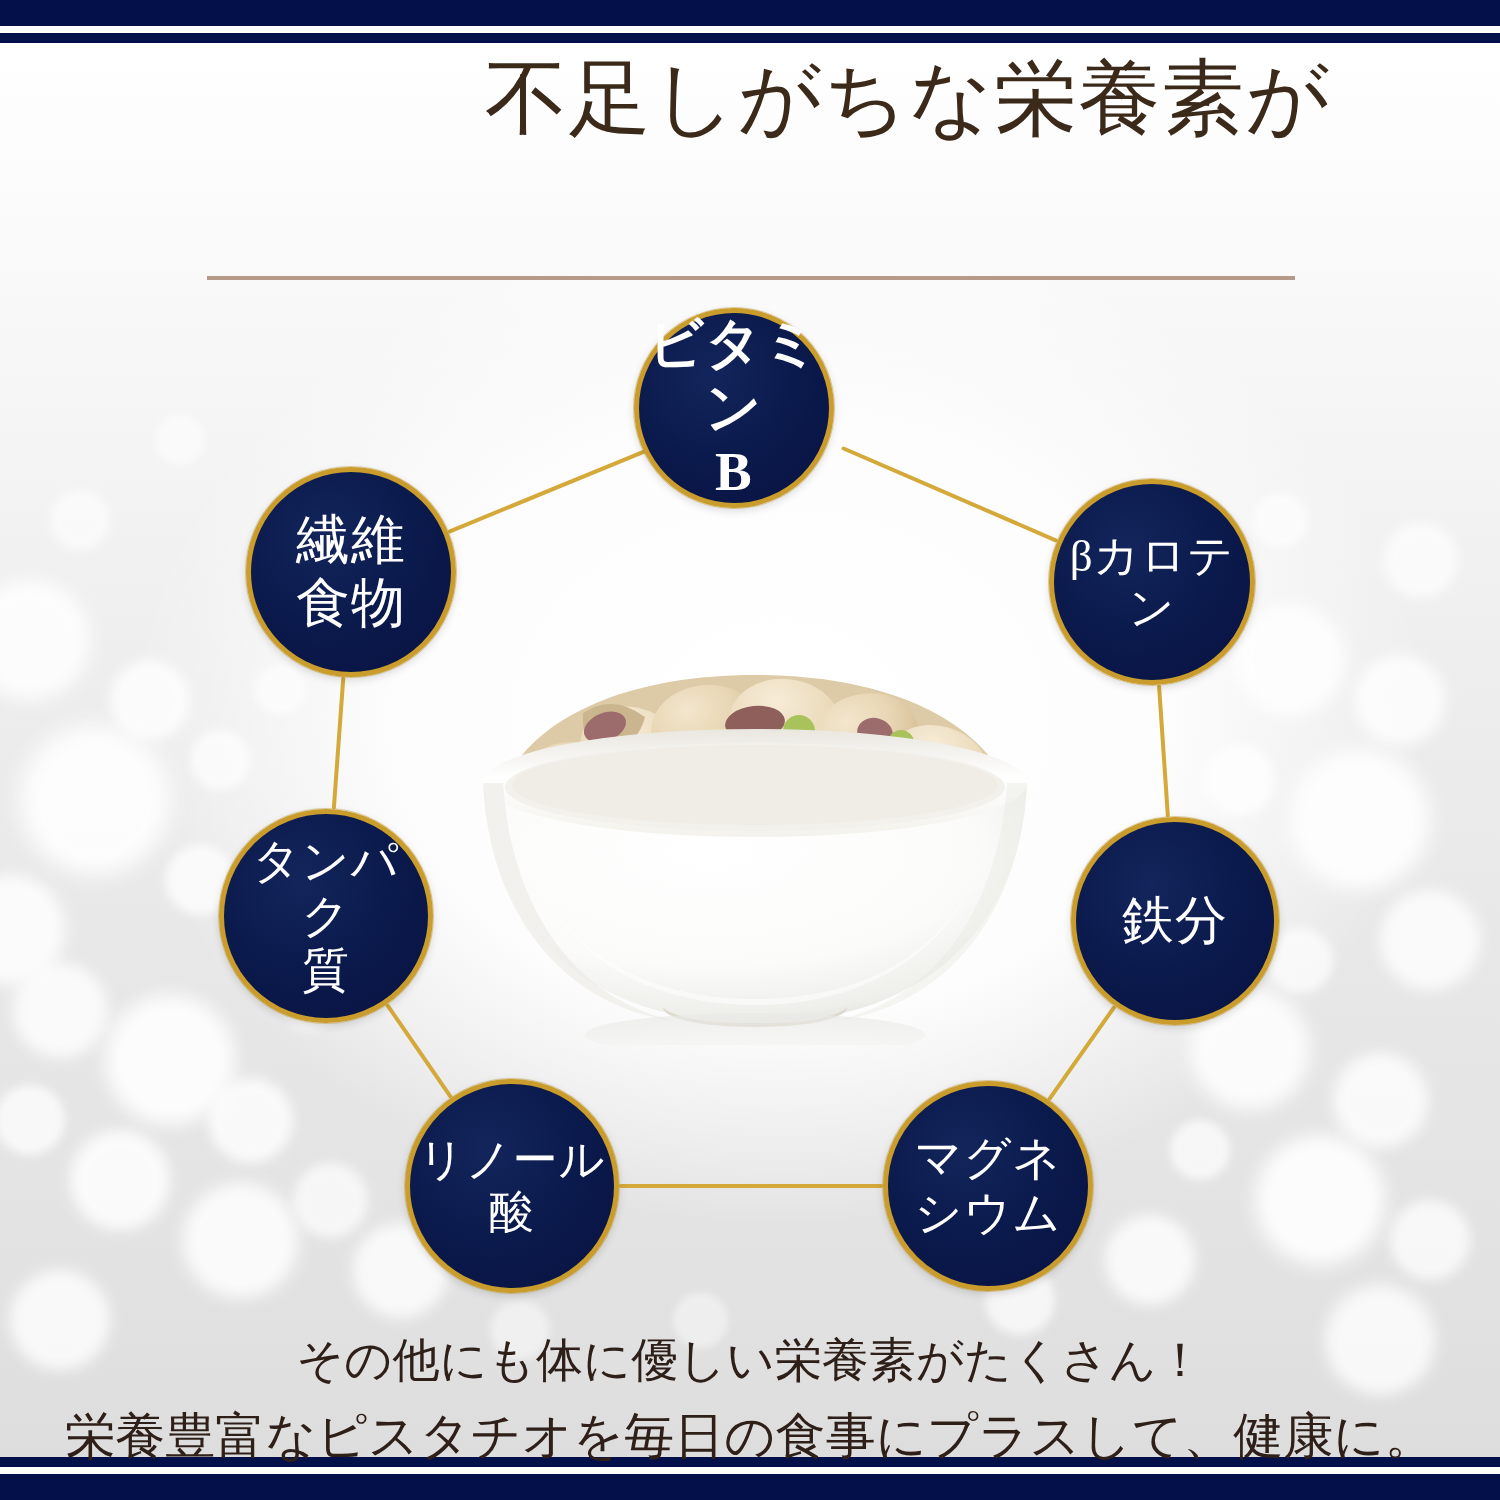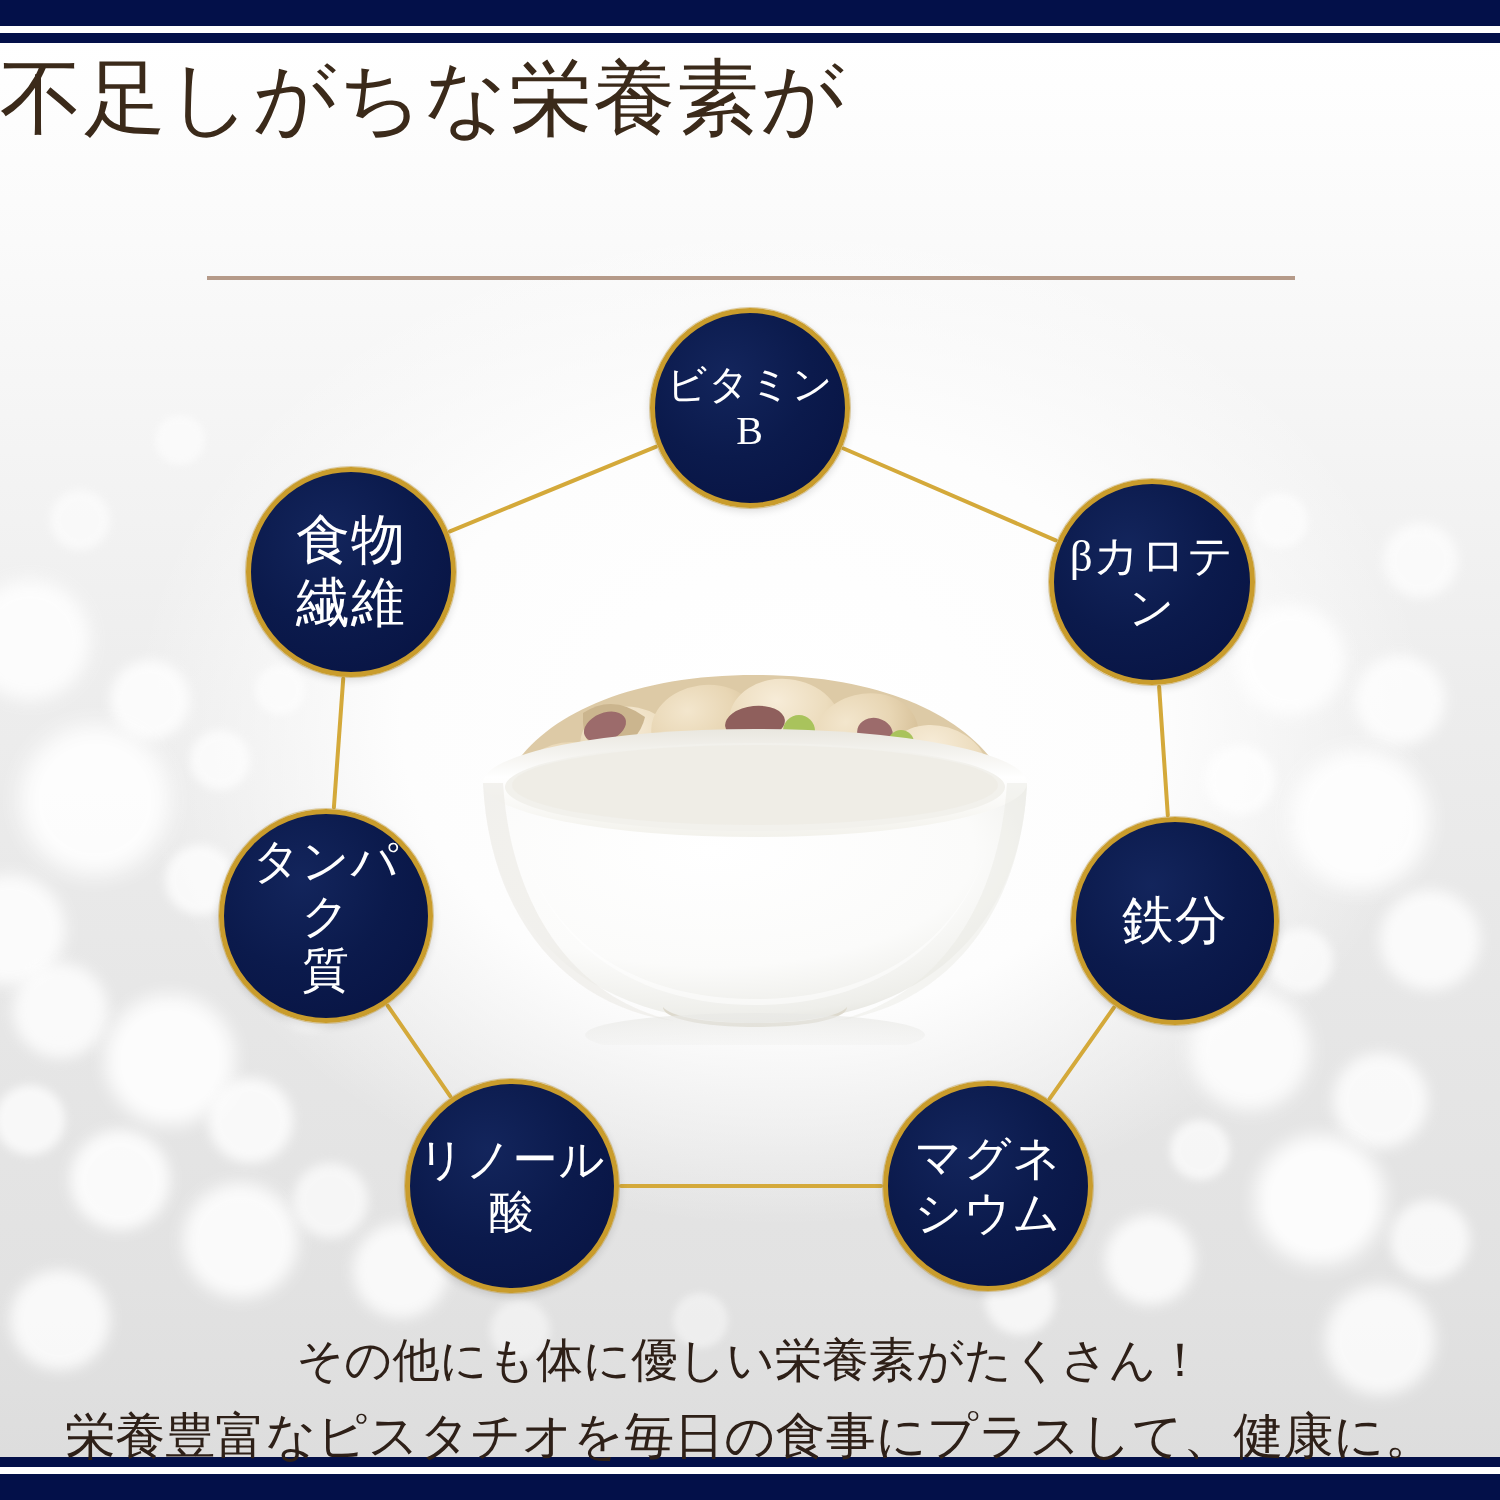--- a/index.html
+++ b/index.html
@@ -24,21 +24,21 @@
 
   
   .rule{ position:absolute; left:0; width:1500px; background:#031049; }
   .rule-top-thick{ top:0; height:26px; }
   .rule-top-thin{ top:33px; height:10px; }
   .rule-bot-thin{ top:1457px; height:10px; }
   .rule-bot-thick{ top:1474px; height:26px; }
 
   
   .headline{
-    position:absolute; left:0; top:58px; width:1331px; text-align:left;
+    position:absolute; left:0; top:58px; width:1331px; text-align:right;
     line-height:1.0; letter-spacing:.01em;
   }
   .hl-line1{
     display:block; font-size:82px; color:#3b2a1a; font-weight:400;
     letter-spacing:.02em;
   }
   .hl-line2{
     display:block; font-size:94px; margin-top:12px; color:#3b2a1a; font-weight:400;
     letter-spacing:.01em; white-space:nowrap;
   }
@@ -136,21 +136,21 @@
   <svg class="graph" id="graph-layer" viewBox="0 0 1500 1500">
       <line x1="449.9662210388471" y1="531.3221547609751" x2="655.6583687293233" y2="446.7770113493508" stroke="#d4a93a" stroke-width="4" stroke-linecap="round"></line>
       <line x1="843.6076559143461" y1="448.5167465897916" x2="1055.639177735232" y2="540.2915843928616" stroke="#d4a93a" stroke-width="4" stroke-linecap="round"></line>
       <line x1="1159.1075539756428" y1="686.7591651192549" x2="1167.8247550341132" y2="815.2431285462759" stroke="#d4a93a" stroke-width="4" stroke-linecap="round"></line>
       <line x1="1113.8844130476166" y1="1007.6076499592598" x2="1049.6921490934435" y2="1098.5752967392377" stroke="#d4a93a" stroke-width="4" stroke-linecap="round"></line>
       <line x1="881" y1="1186" x2="621" y2="1186" stroke="#d4a93a" stroke-width="4" stroke-linecap="round"></line>
       <line x1="450.16372924858695" y1="1096.2376714898842" x2="387.83627075141305" y2="1005.7623285101157" stroke="#d4a93a" stroke-width="4" stroke-linecap="round"></line>
       <line x1="333.9006751152994" y1="807.2867104134804" x2="343.24429140057765" y2="678.7185503280514" stroke="#d4a93a" stroke-width="4" stroke-linecap="round"></line>
     </svg>
   <div id="nodes-layer">
-      <div class="node" style="left: 650px; top: 308px; width: 200px; height: 200px; font-size: 40px;">
+      <div class="node" style="left: 634px; top: 308px; width: 200px; height: 200px; font-size: 55px; font-weight: bold;">
         <span>
           <div>ビタミン</div>
           <div>B</div>
         </span>
       </div>
       <div class="node" style="left: 1049px; top: 479px; width: 206px; height: 206px; font-size: 45px;">
         <span>
           <div>βカロテン</div>
         </span>
       </div>
@@ -171,22 +171,22 @@
         </span>
       </div>
       <div class="node" style="left: 219px; top: 809px; width: 214px; height: 214px; font-size: 47px;">
         <span>
           <div>タンパク</div>
           <div>質</div>
         </span>
       </div>
       <div class="node" style="left: 246px; top: 467px; width: 210px; height: 210px; font-size: 54px;">
         <span>
+          <div>繊維</div>
           <div>食物</div>
-          <div>繊維</div>
         </span>
       </div>
     </div>
 
   <div class="photo">
     <svg width="600" height="430" viewBox="0 0 600 430">
       <defs>
         <radialGradient id="bowlG" cx="42%" cy="28%" r="78%">
           <stop offset="0%" stop-color="#ffffff"></stop>
           <stop offset="62%" stop-color="#fbfbfa"></stop>

